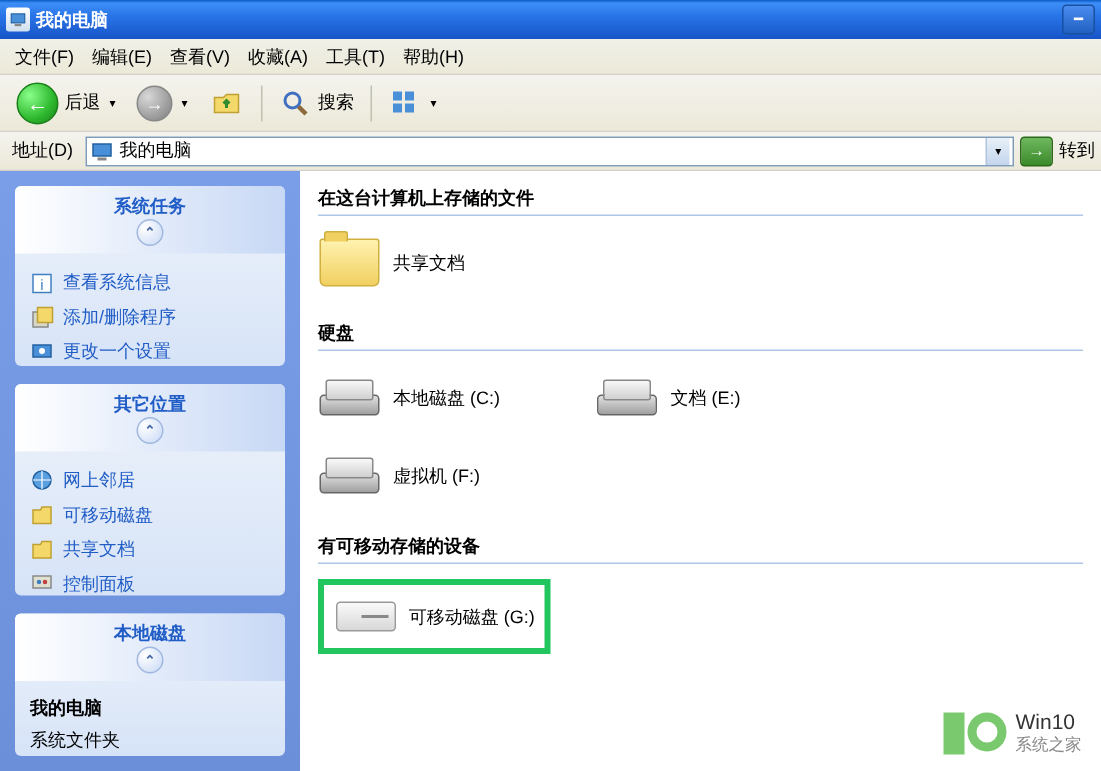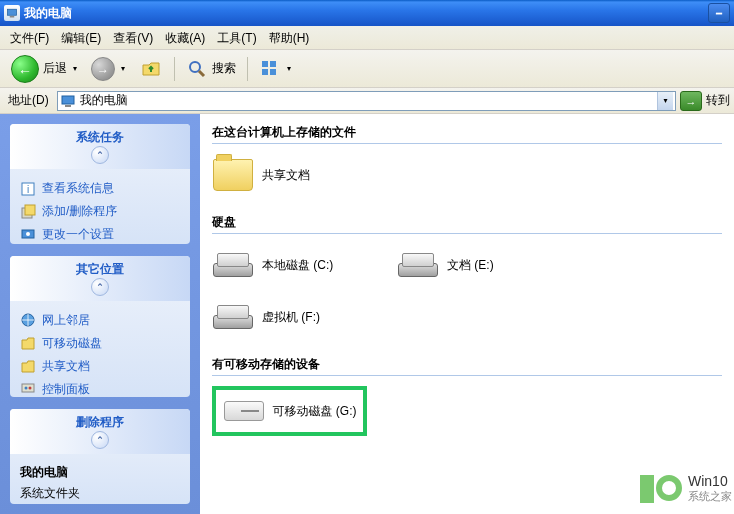--- a/index.html
+++ b/index.html
@@ -65,21 +65,21 @@
 
 .drive-lg { width: 40px; height: 24px; position: relative; }
 .drive-lg .top { position: absolute; top: 0; left: 4px; right: 4px; height: 14px; background: linear-gradient(to bottom, #f8f8f8, #d0d0d0); border: 1px solid #888; border-radius: 2px; }
 .drive-lg .base { position: absolute; bottom: 0; left: 0; right: 0; height: 14px; background: linear-gradient(to bottom, #e0e0e0, #a0a0a0); border: 1px solid #666; border-radius: 3px; }
 
 
 .remov-lg { width: 40px; height: 20px; background: linear-gradient(to bottom, #fafafa, #d8d8d8); border: 1px solid #999; border-radius: 3px; position: relative; }
 .remov-lg::after { content: ''; position: absolute; right: 4px; top: 50%; width: 18px; height: 2px; background: #888; transform: translateY(-50%); }
 
 
-.watermark { position: absolute; right: 2px; bottom: 10px; display: flex; align-items: center; gap: 6px; font-size: 12px; color: #555; }
+.watermark { position: absolute; right: 13px; bottom: 10px; display: flex; align-items: center; gap: 6px; font-size: 12px; color: #555; }
 .watermark .logo { display: flex; gap: 2px; }
 .watermark .digit { width: 14px; height: 28px; background: #7bc96f; }
 .watermark .circle { width: 26px; height: 26px; border: 6px solid #7bc96f; border-radius: 50%; }
 .watermark .txt .l1 { font-size: 14px; color: #333; font-weight: 500; }
 .watermark .txt .l2 { font-size: 11px; color: #888; }
 </style>
 </head>
 <body>
 
 <div class="titlebar">
@@ -231,21 +231,21 @@
                 <circle cx="10" cy="7" r="1.5" fill="#c04040"></circle>
               </svg>
             </span>
           <span>控制面板</span>
         </div>
       </div>
     </div>
 
     <div class="panel">
       <div class="panel-header">
-        <span>删除程序</span>
+        <span>本地磁盘</span>
         <span class="collapse">⌃</span>
       </div>
       <div class="panel-body">
         <div class="static bold">我的电脑</div>
         <div class="static">系统文件夹</div>
       </div>
     </div>
   </div>
 
   <div class="content">

